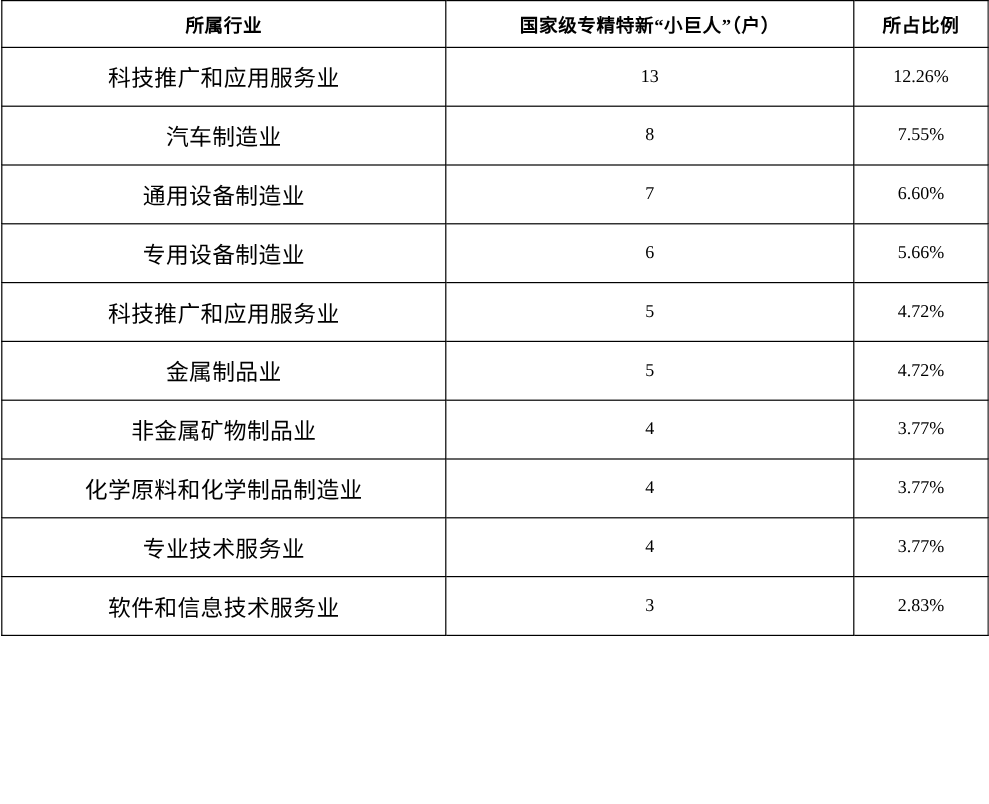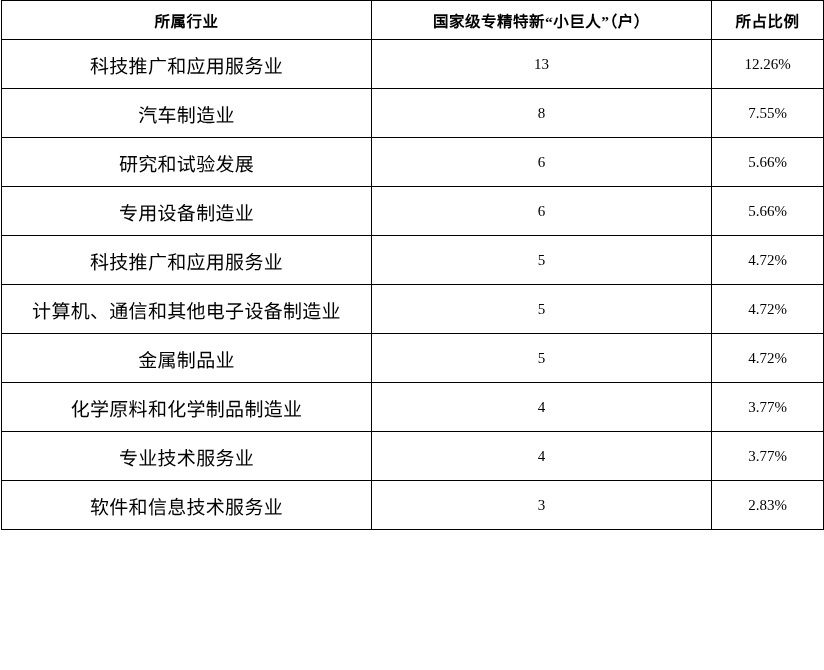--- a/index.html
+++ b/index.html
@@ -80,43 +80,43 @@
         <td class="name">科技推广和应用服务业</td>
         <td class="num">13</td>
         <td class="pct">12.26%</td>
       </tr>
       <tr>
         <td class="name">汽车制造业</td>
         <td class="num">8</td>
         <td class="pct">7.55%</td>
       </tr>
       <tr>
-        <td class="name">研究和试验发展</td>
-        <td class="num">6</td>
-        <td class="pct">5.66%</td>
+        <td class="name">通用设备制造业</td>
+        <td class="num">7</td>
+        <td class="pct">6.60%</td>
       </tr>
       <tr>
         <td class="name">专用设备制造业</td>
         <td class="num">6</td>
         <td class="pct">5.66%</td>
       </tr>
       <tr>
         <td class="name">科技推广和应用服务业</td>
         <td class="num">5</td>
         <td class="pct">4.72%</td>
       </tr>
       <tr>
-        <td class="name">计算机、通信和其他电子设备制造业</td>
+        <td class="name">金属制品业</td>
         <td class="num">5</td>
         <td class="pct">4.72%</td>
       </tr>
       <tr>
-        <td class="name">金属制品业</td>
-        <td class="num">5</td>
-        <td class="pct">4.72%</td>
+        <td class="name">非金属矿物制品业</td>
+        <td class="num">4</td>
+        <td class="pct">3.77%</td>
       </tr>
       <tr>
         <td class="name">化学原料和化学制品制造业</td>
         <td class="num">4</td>
         <td class="pct">3.77%</td>
       </tr>
       <tr>
         <td class="name">专业技术服务业</td>
         <td class="num">4</td>
         <td class="pct">3.77%</td>

